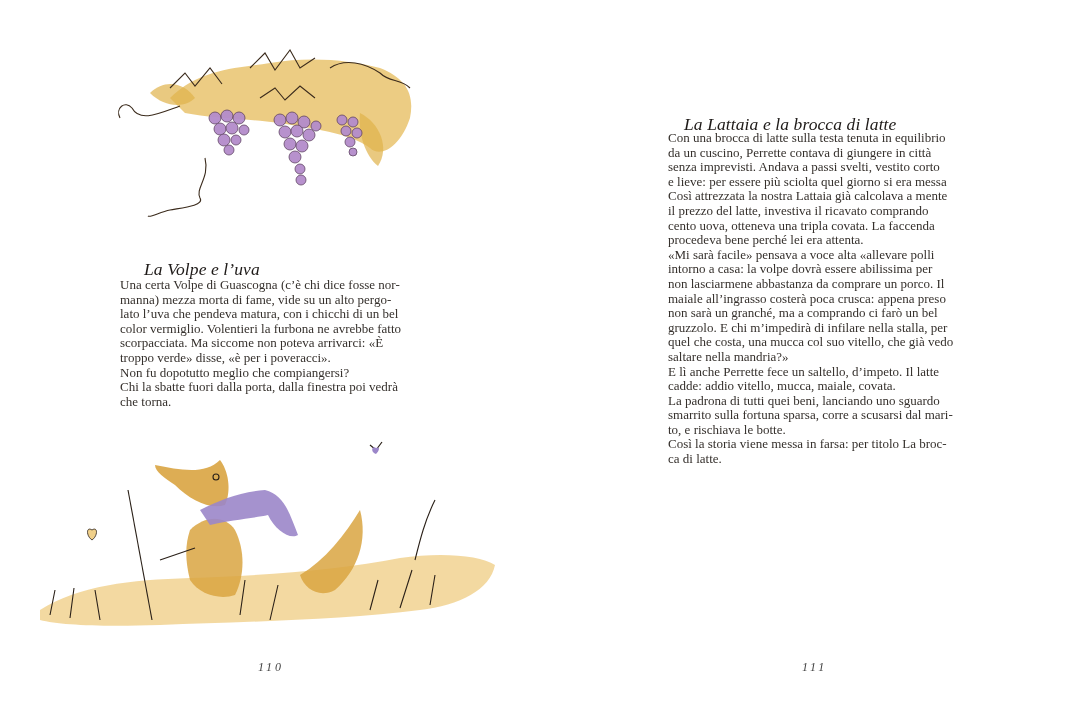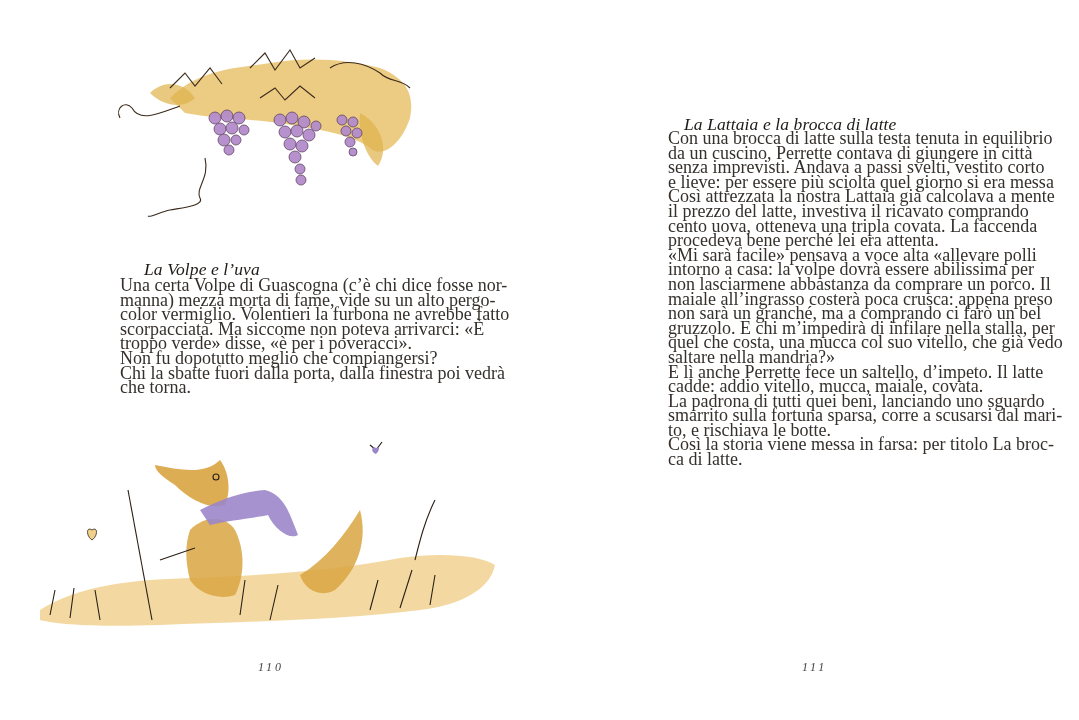--- a/index.html
+++ b/index.html
@@ -3,21 +3,21 @@
 <meta charset="utf-8">
 <style>
   html, body { margin:0; padding:0; background:#ffffff; }
   body { width:1079px; height:720px; position:relative; overflow:hidden;
          font-family:"DejaVu Serif", "Liberation Serif", serif; color:#2a2522; }
   .page { position:absolute; top:0; height:720px; }
   .page-left { left:0; width:539px; }
   .page-right { left:540px; width:539px; }
   .title { position:absolute; font-family:"Liberation Serif", serif; font-style:italic;
            font-size:17.5px; color:#1e1a18; margin:16px; font-weight:normal; letter-spacing:0.1px;text-align:right; }
-  .body { position:absolute; font-family:"Liberation Serif", serif; font-size:18px;
+  .body { position:absolute; font-family:"Liberation Serif", serif; font-size:13px;
           line-height:14.6px; color:#35302c; margin:0; }
   .body p { margin:0; white-space:nowrap; }
   .folio { position:absolute; top:660px; font-family:"Liberation Serif", serif; font-style:italic;
            font-size:12px; color:#444; letter-spacing:3px; }
   .illus { position:absolute; }
 </style>
 </head>
 <body>
 
 <div class="page page-left">
@@ -66,20 +66,21 @@
       <path d="M220 30 C235 20 255 25 270 35 C280 45 290 40 300 50"></path>
       <path d="M150 60 L165 50 L175 62 L190 48 L205 60"></path>
     </g>
   </svg>
 
   <h2 class="title" style="left:128px; top:243px;">La Volpe e l’uva</h2>
 
   <div class="body" style="left:120px; top:278px;">
     <p>Una certa Volpe di Guascogna (c’è chi dice fosse nor-</p>
     <p>manna) mezza morta di fame, vide su un alto pergo-</p>
+    <p>lato l’uva che pendeva matura, con i chicchi di un bel</p>
     <p>color vermiglio. Volentieri la furbona ne avrebbe fatto</p>
     <p>scorpacciata. Ma siccome non poteva arrivarci: «È</p>
     <p>troppo verde» disse, «è per i poveracci».</p>
     <p>Non fu dopotutto meglio che compiangersi?</p>
     <p>Chi la sbatte fuori dalla porta, dalla finestra poi vedrà</p>
     <p>che torna.</p>
   </div>
 
   <svg class="illus" style="left:40px; top:430px;" width="460" height="200" viewBox="0 0 460 200">
 

